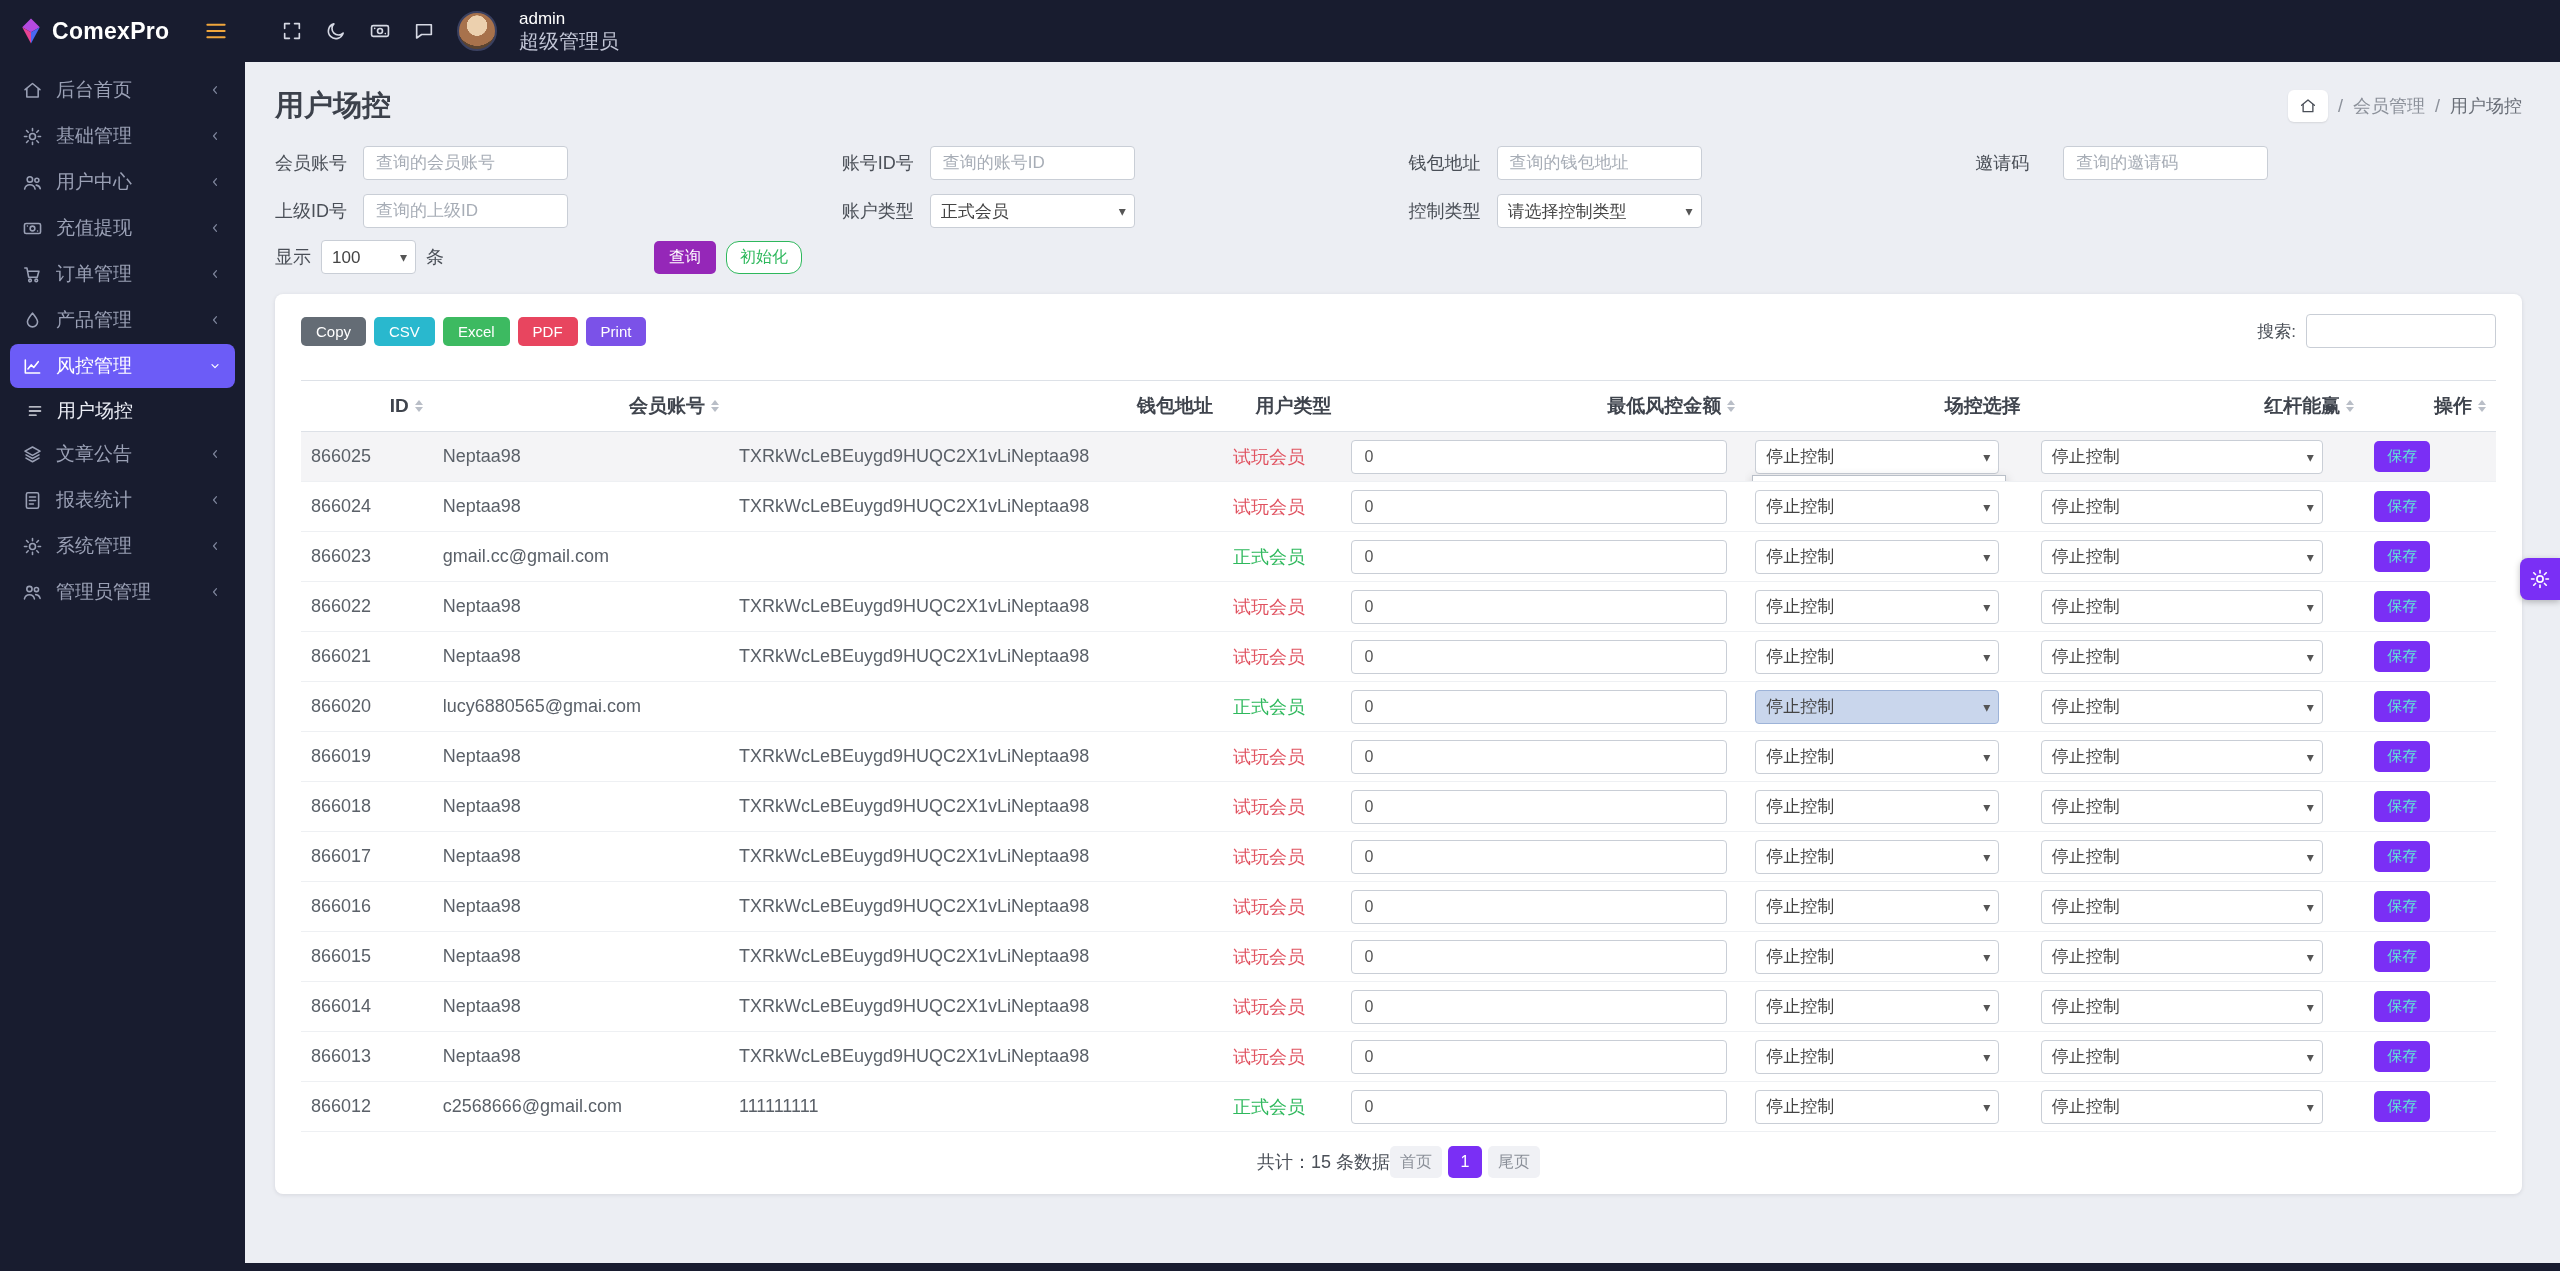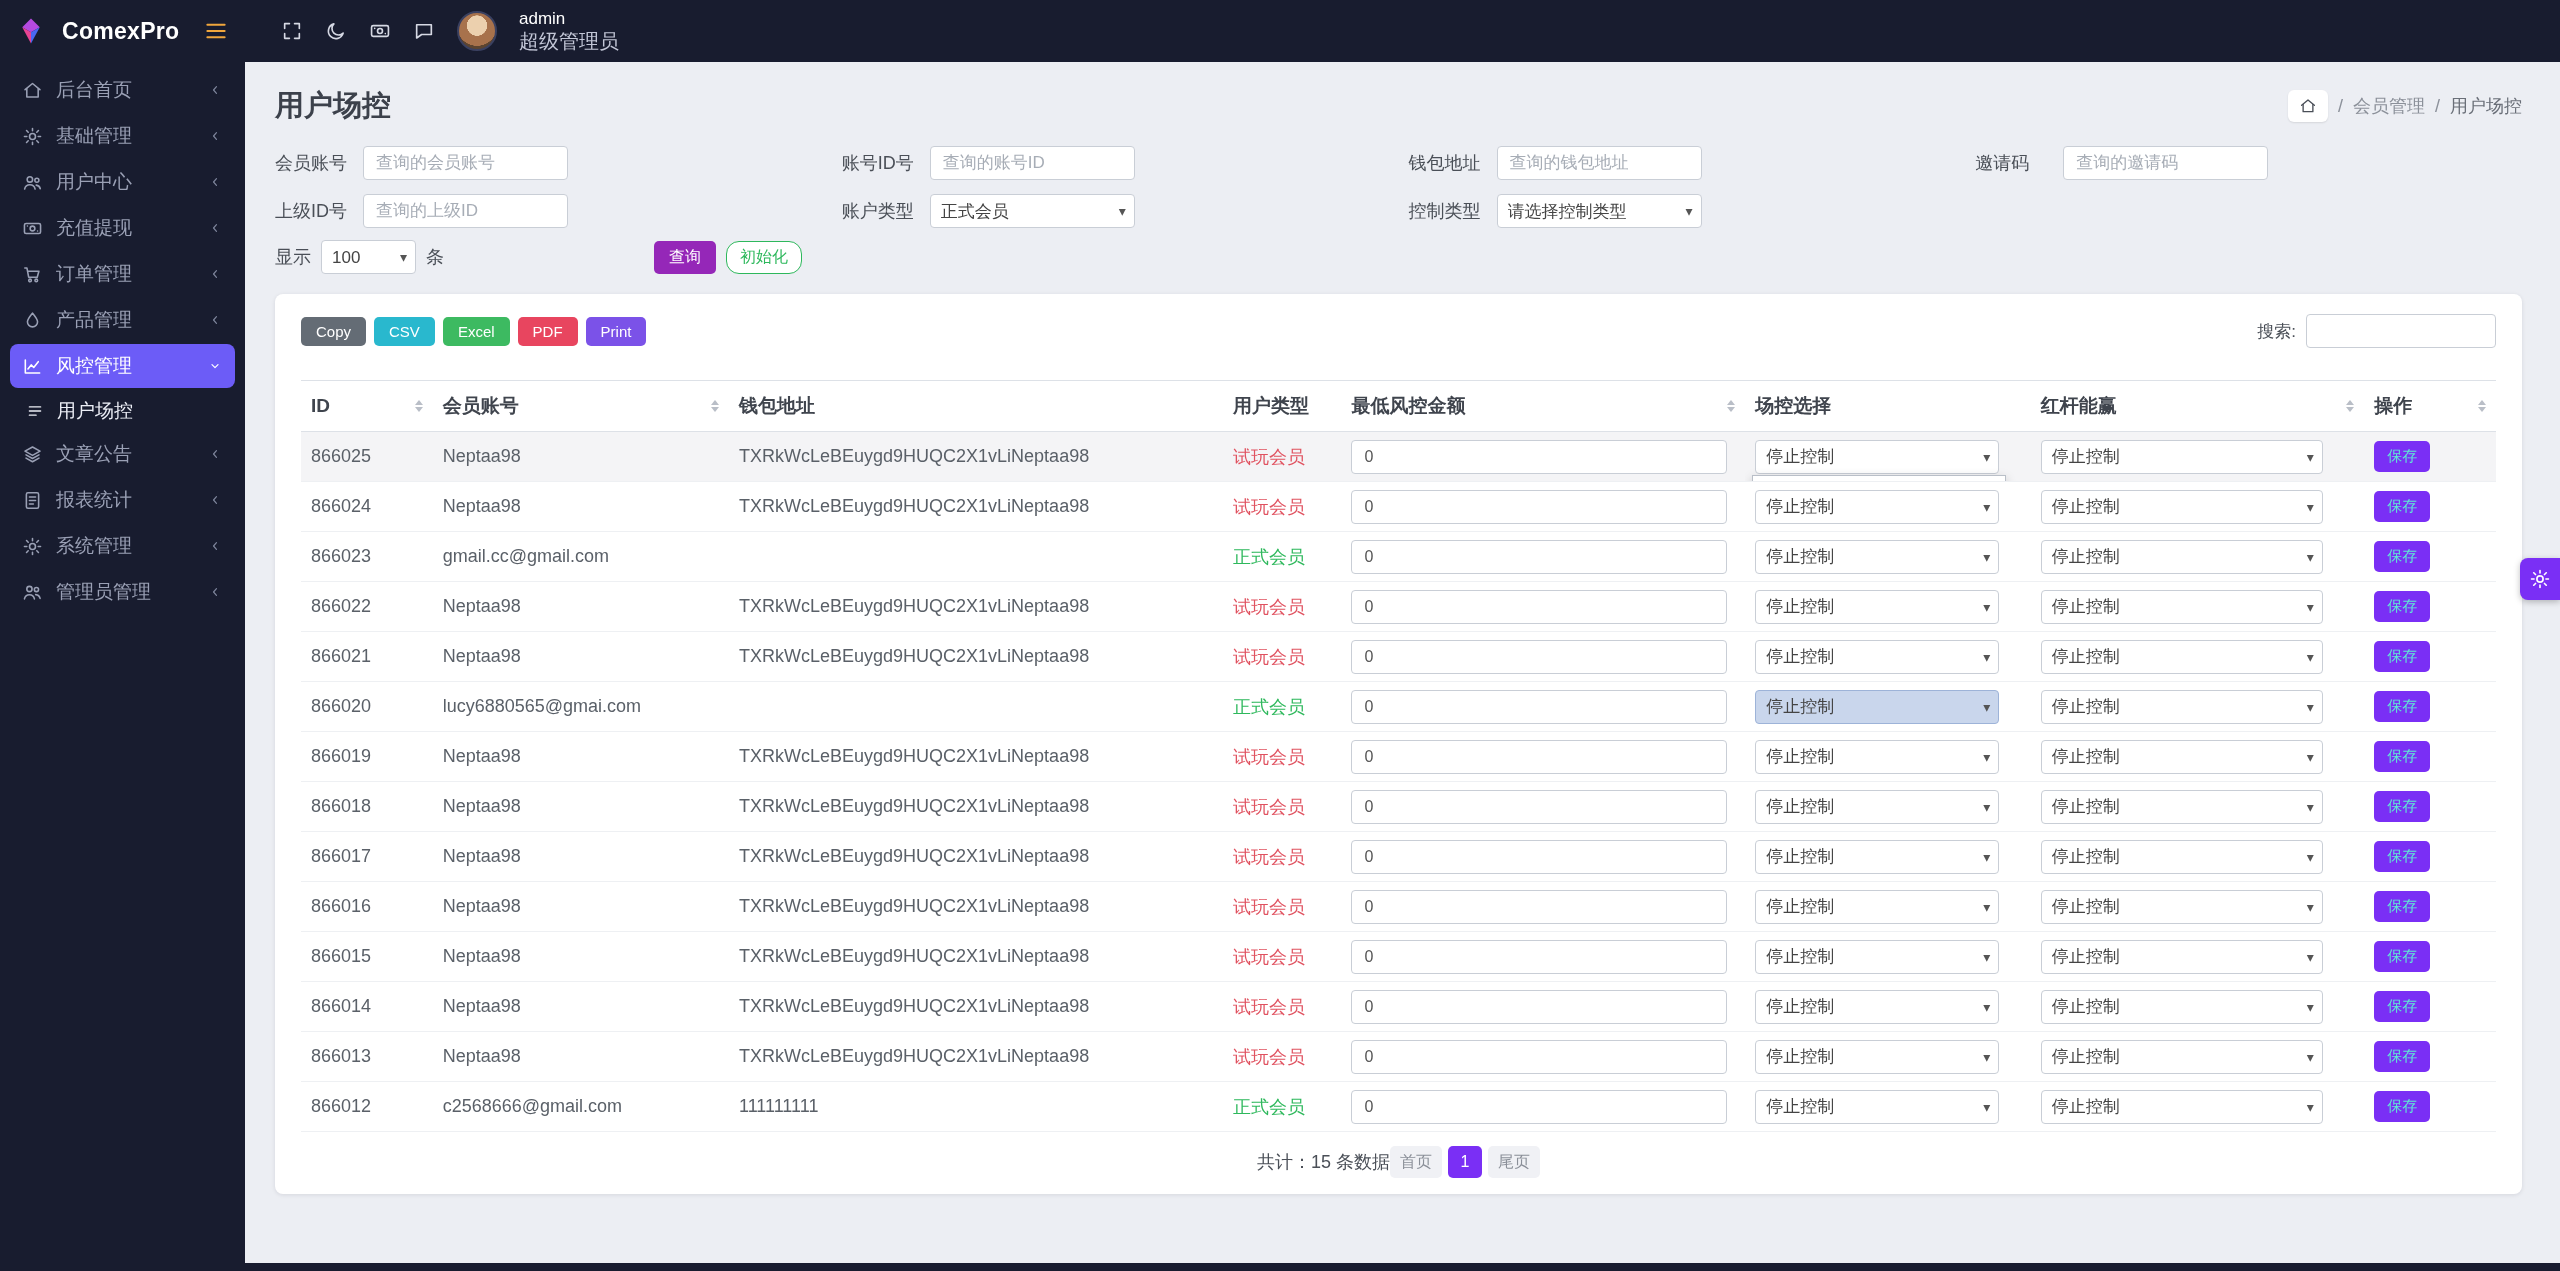--- a/index.html
+++ b/index.html
@@ -3,21 +3,21 @@
 <meta charset="utf-8">
 <style>
   html,body{margin:0;padding:0;width:2560px;height:1271px;overflow:hidden;
     font-family:"Liberation Sans","DejaVu Sans",sans-serif;background:var(--page-bg,#eceef3);position:relative}
   *{box-sizing:border-box}
   button{cursor:pointer}
   svg{display:block}
 
   
   .sidebar{position:absolute;left:0;top:0;width:245px;height:100%;background:var(--sidebar-bg,#181c2f);z-index:10}
-  .brand{height:62px;display:flex;align-items:center;padding:0 16px;gap:16px}
+  .brand{height:62px;display:flex;align-items:center;padding:0 16px;gap:6px}
   .brand-name{color:#fff;font-size:23px;font-weight:700;letter-spacing:.3px;flex:1}
   .logo svg{width:30px;height:30px}
   .hamburger{color:var(--hamburger-orange,#f0a63c)}
   .hamburger svg{width:26px;height:26px}
   .nav{padding:6px 10px}
   .nav-item{display:flex;align-items:center;gap:13px;height:44px;padding:0 12px;border-radius:8px;
     color:#9aa0b5;font-size:19px;cursor:pointer;margin-bottom:2px}
   .nav-item svg.ic{width:21px;height:21px;flex:none}
   .nav-item svg.chev{width:16px;height:16px;margin-left:auto;color:#7e859c}
   .nav-item.active{background:var(--menu-active,#6c5cf7);color:#fff}
@@ -69,21 +69,21 @@
   .card{background:#fff;border-radius:8px;box-shadow:0 1px 4px rgba(20,24,40,.10);padding:20px 26px 16px}
   .card-top{display:flex;align-items:center;justify-content:space-between;margin-bottom:32px}
   .exports{display:flex;gap:8px}
   .exp{border:none;color:#fff;font-size:15px;padding:6px 15px;border-radius:5px;font-family:inherit}
   .search{display:flex;align-items:center;gap:10px;font-size:17px;color:#4a4f57}
   .search input{width:190px;height:34px;border:1px solid #c9ced6;border-radius:4px;padding:0 10px;font-size:16px}
 
   table{width:100%;border-collapse:collapse;table-layout:fixed}
   thead th{border-top:1px solid #dde1e7;border-bottom:1px solid #dde1e7;padding:12px 10px;font-size:19px;
     color:#3f444d;text-align:left;font-weight:700;cursor:pointer}
-  .th-in{display:flex;align-items:center;justify-content:space-between}
+  .th-in{display:flex;align-items:center;justify-content:flex-end}
   .sort{display:inline-flex;flex-direction:column;gap:2px;margin-left:6px}
   .sort i{width:0;height:0;border-left:4px solid transparent;border-right:4px solid transparent;display:block}
   .sort .up{border-bottom:5px solid #b9bec7}
   .sort .dn{border-top:5px solid #b9bec7}
   tbody td{border-bottom:1px solid #eef0f3;padding:5px 10px;font-size:18px;color:#5a6068;height:50px;
     overflow:hidden;white-space:nowrap}
   tr.hl td{background:#f4f4f6}
   .type.trial{color:var(--trial-red,#e05260)}
   .type.formal{color:var(--formal-green,#2eb85c)}
   .amt{width:calc(100% - 8px);height:34px;border:1px solid #c9ced6;border-radius:4px;padding:0 12px;

